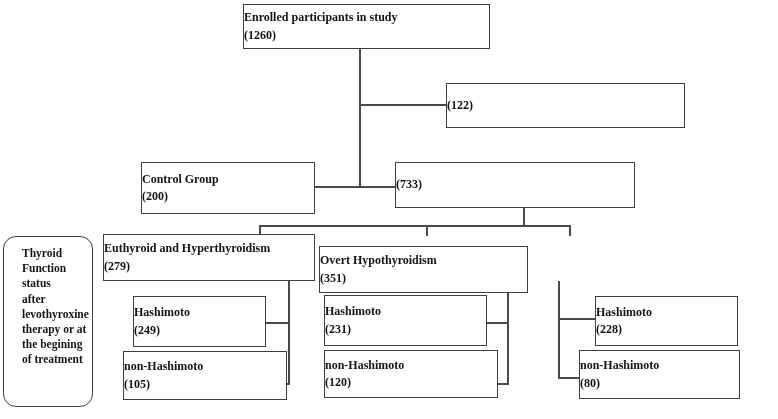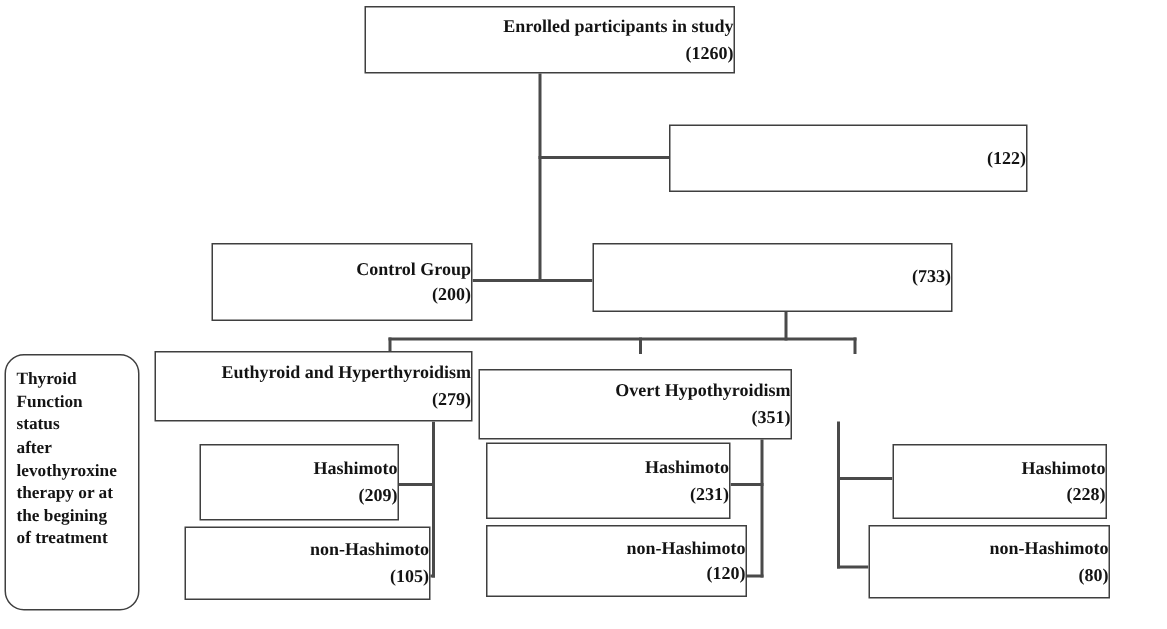--- a/index.html
+++ b/index.html
@@ -11,21 +11,21 @@
     font-family: "Liberation Serif", serif;
     overflow: hidden;
   }
   .box {
     position: absolute;
     box-sizing: border-box;
     border: 1.5px solid #3f3f3f;
     background: #ffffff;
     display: flex;
     flex-direction: column;
-    align-items: flex-end;
+    align-items: flex-start;
     justify-content: center;
     text-align: center;
     font-weight: bold;
     font-size: 12px;
     color: #141414;
     line-height: 1.45;
     z-index: 2;
   }
   .box span { display: block; }
   .line {
@@ -38,21 +38,21 @@
   .sidenote {
     position: absolute;
     box-sizing: border-box;
     border: 1.5px solid #3f3f3f;
     border-radius: 13px;
     background: #ffffff;
     font-weight: bold;
     font-size: 11.5px;
     color: #141414;
     line-height: 1.32;
-    padding: 9px 4px 4px 7px;
+    padding: 9px 4px 4px 18px;
     text-align: left;
     white-space: pre-line;
     z-index: 2;
   }
 </style>
 </head>
 <body>
 
 <div id="canvas">
 
@@ -101,21 +101,21 @@
   </div>
 
   <div class="box" style="left:319px; top:234px; width:209px; height:47px;margin-top:12px;">
     <span>Overt Hypothyroidism</span>
     <span>(351)</span>
   </div>
 
 
   <div class="box" style="left:133px; top:296px; width:133px; height:51px;">
     <span>Hashimoto</span>
-    <span>(209)</span>
+    <span>(249)</span>
   </div>
 
   <div class="box" style="left:123px; top:351px; width:164px; height:49px;">
     <span>non-Hashimoto</span>
     <span>(105)</span>
   </div>
 
   <div class="box" style="left:324px; top:295px; width:163px; height:51px;">
     <span>Hashimoto</span>
     <span>(231)</span>

